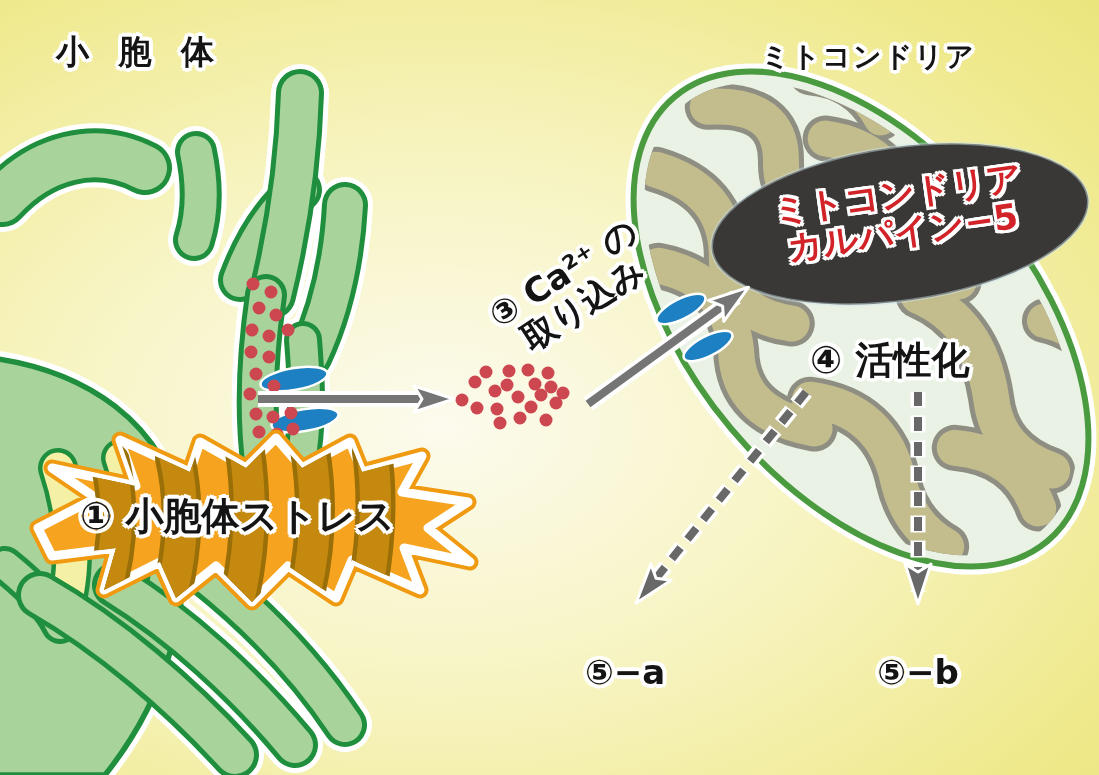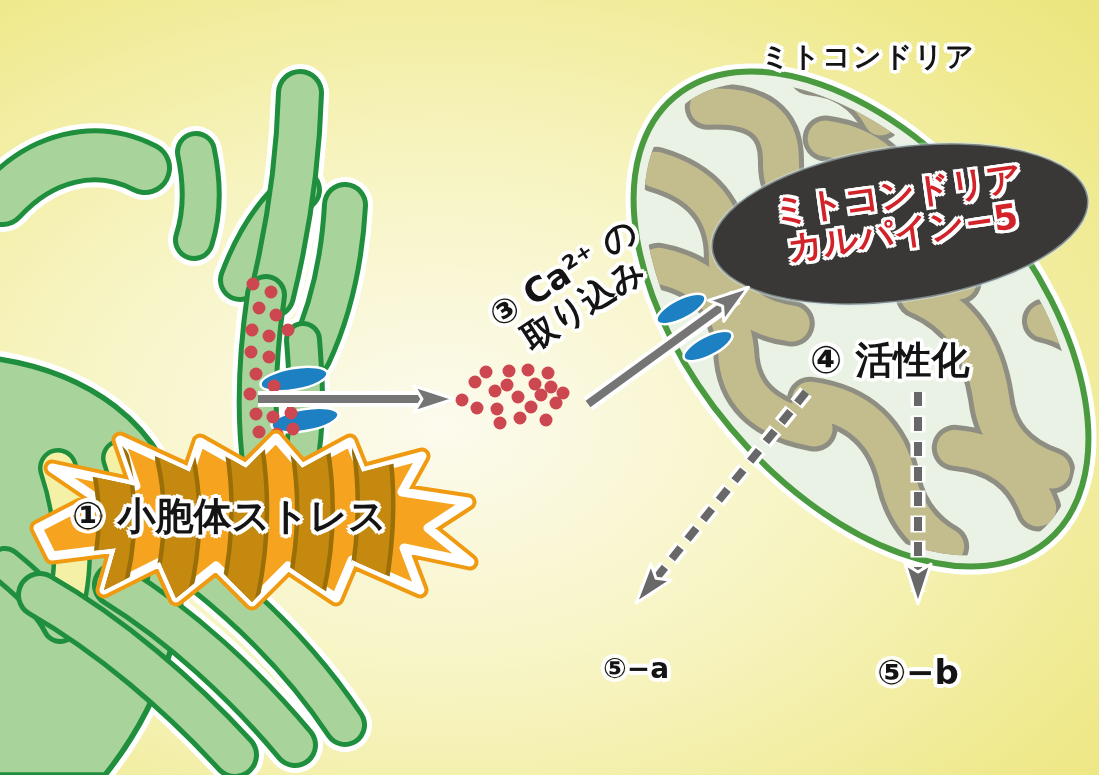--- a/index.html
+++ b/index.html
@@ -222,38 +222,39 @@
     <line x1="806" y1="392" x2="645" y2="592" stroke="#fff" stroke-width="15" stroke-dasharray="17 8" stroke-dashoffset="1.5"></line>
     <line x1="806" y1="392" x2="641" y2="597" stroke="#686868" stroke-width="8" stroke-dasharray="14 11" marker-end="url(#ahd)"></line>
   </g>
   <g>
     <line x1="918" y1="392" x2="918" y2="592" stroke="#fff" stroke-width="15" stroke-dasharray="17 8" stroke-dashoffset="1.5"></line>
     <line x1="918" y1="392" x2="918" y2="596" stroke="#686868" stroke-width="8" stroke-dasharray="14 11" marker-end="url(#ahd)"></line>
   </g>
 </svg>
 
 <div class="labels">
+  <div class="lbl" style="left:56px;top:34px;font-size:33px;letter-spacing:9px">小 胞 体</div>
 
   <div class="lbl" style="left:761px;top:42px;font-size:28px;letter-spacing:2px">ミトコンドリア</div>
 
   <div class="lbl t-red ctr" style="left:716px;top:176px;width:368px;font-size:35px;transform:rotate(-8deg)">
     <div>ミトコンドリア</div>
     <div>カルパイン−5</div>
   </div>
 
 
   <div class="lbl ctr" style="left:448px;top:252px;width:250px;font-size:34px;transform:rotate(-33deg)">
     <div>③ Ca²⁺ の</div>
     <div>取り込み</div>
   </div>
 
   <div class="lbl" style="left:810px;top:340px;font-size:38px">④ 活性化</div>
 
-  <div class="lbl" style="left:72px;top:496px;font-size:38px">① 小胞体ストレス</div>
-
-  <div class="lbl ctr" style="left:508px;top:654px;width:256px;font-size:28px">
+  <div class="lbl" style="left:80px;top:496px;font-size:38px">① 小胞体ストレス</div>
+
+  <div class="lbl ctr" style="left:497px;top:654px;width:256px;font-size:34px">
     <div>⑤−a</div>
   </div>
 
   <div class="lbl ctr" style="left:798px;top:654px;width:240px;font-size:34px">
     <div>⑤−b</div>
   </div>
 </div>
 
 </body></html>

